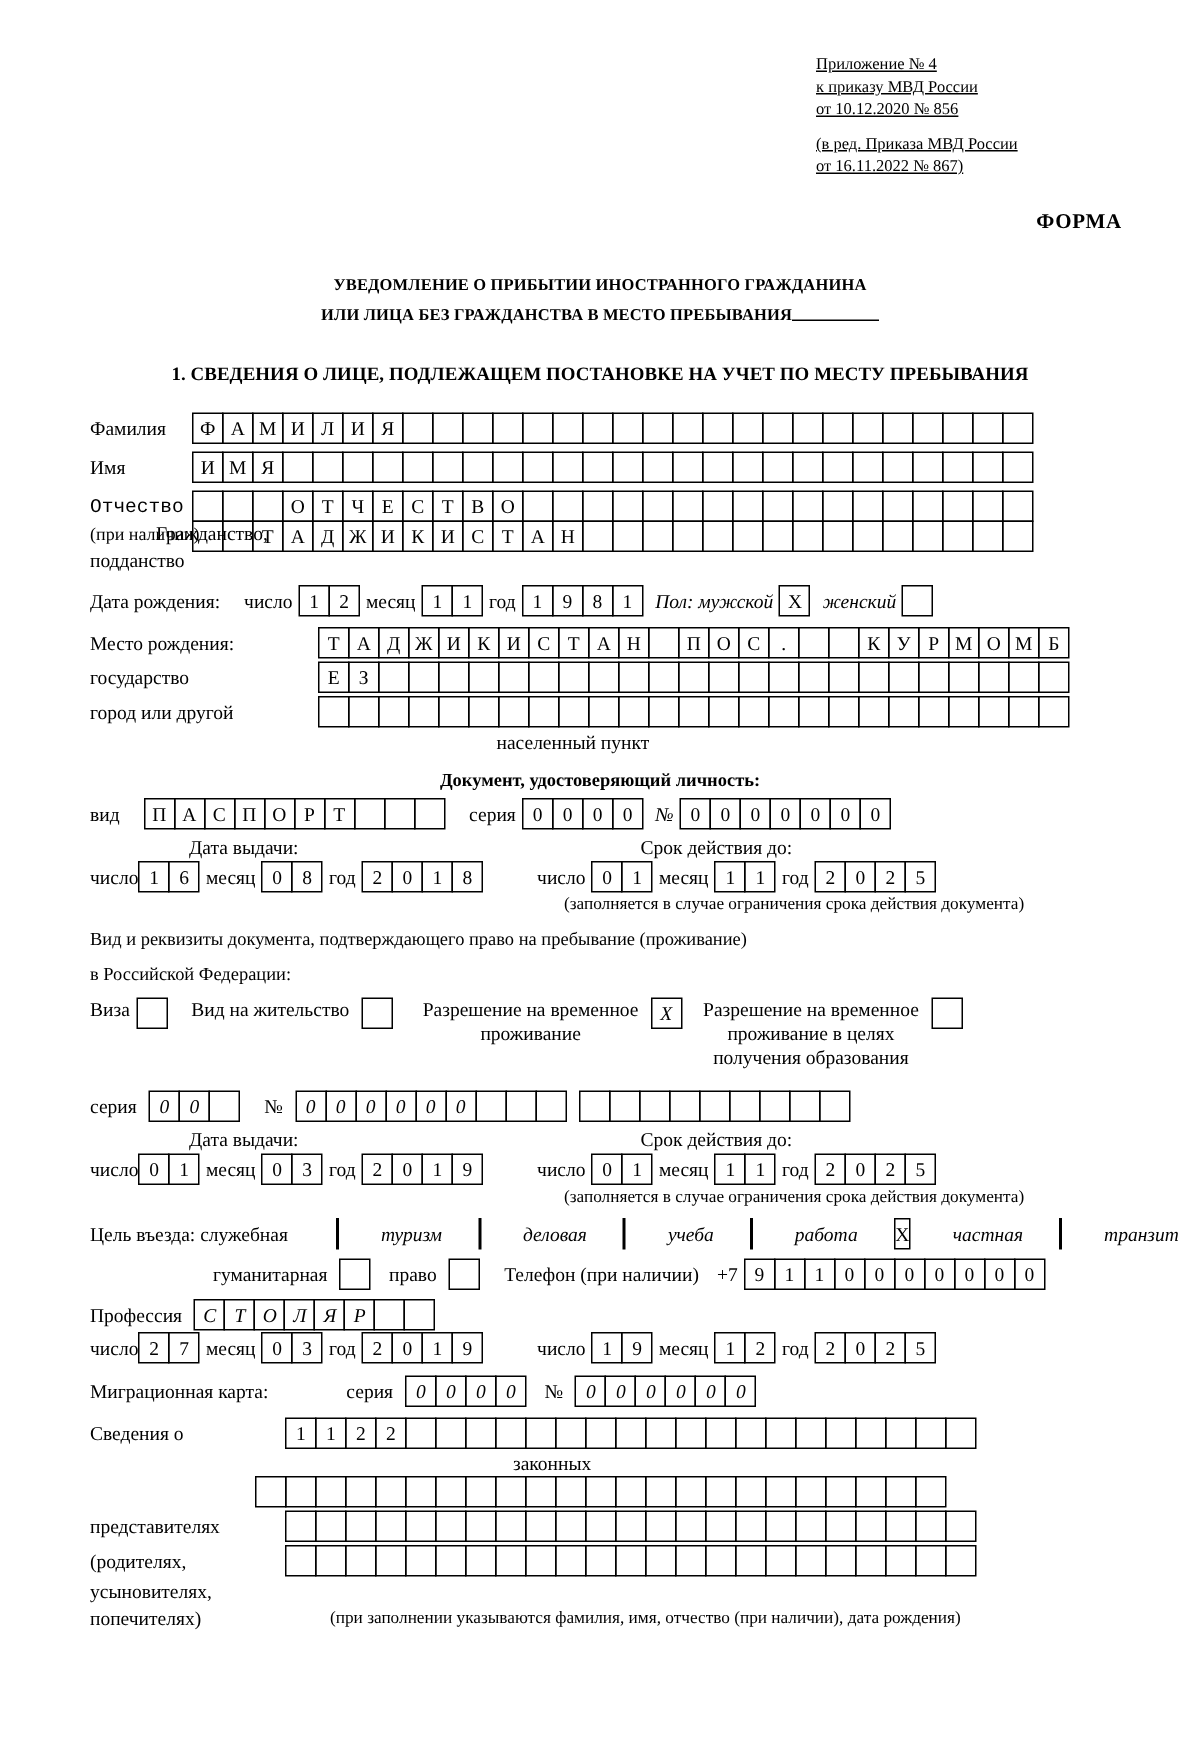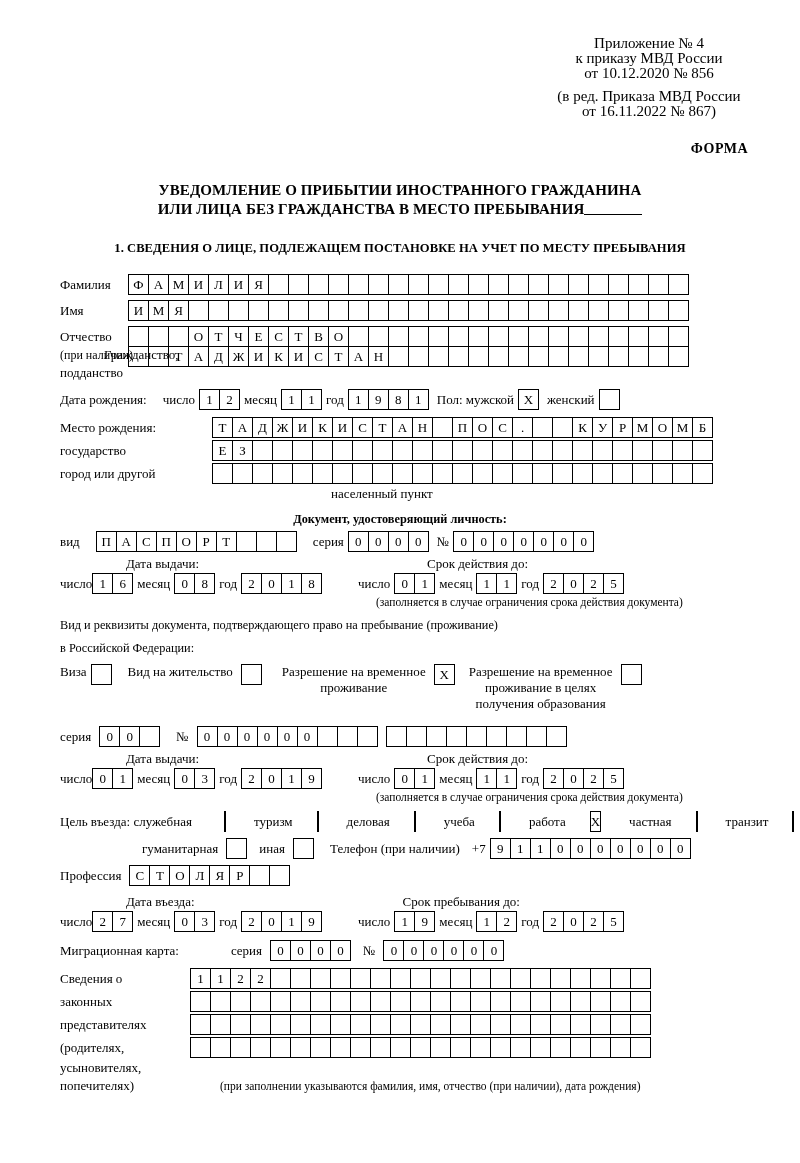--- a/index.html
+++ b/index.html
@@ -13,38 +13,39 @@
     position:relative;
     width:800px;
     height:1163px;
     box-sizing:border-box;
     padding:36px 46px 10px 46px;
   }
   
   .hdr{
     margin-left:auto;
     width:210px;
-    font-size:15px;
+    font-size:11px;
     line-height:15px;
-    text-align:center;
+    text-align:left;
+    text-decoration:underline;
   }
   .hdr .ln{white-space:nowrap;}
   .hdr .gap{height:8px;}
   .forma{
     text-align:right;
     font-weight:bold;
     font-size:14px;
     letter-spacing:.5px;
     margin-top:22px;
     margin-right:6px;
   }
   .title{
     text-align:center;
     font-weight:bold;
-    font-size:15px;
+    font-size:11px;
     line-height:19px;
     margin-top:24px;
     letter-spacing:.1px;
   }
   .title .uline{
     display:inline-block;
     border-bottom:1px solid #000;
     width:58px;
     height:13px;
     vertical-align:-1px;
@@ -73,21 +74,21 @@
     font-family:"Liberation Serif", serif;
   }
   .bx:first-child{margin-left:0;}
   
   .sq{
     width:21px;height:21px;border:1px solid #000;box-sizing:border-box;
     display:inline-block;text-align:center;line-height:19px;font-size:13px;
     vertical-align:middle;
   }
   .ml4{margin-left:4px;}
-  .ml8{margin-left:8px;}
+  .ml8{margin-left:8px;font-style:italic;}
   .ml12{margin-left:12px;}
   .ml16{margin-left:16px;}
   .lbl-col{width:110px;font-size:13px;}
   .note{font-size:11.5px;}
   .small-lbl{font-size:12.3px;}
   .docline{font-weight:bold;font-size:12.3px;text-align:center;margin-top:10px;}
 </style>
 </head>
 <body>
 
@@ -173,21 +174,21 @@
         <span class="bx"></span>
         <span class="bx"></span>
         <span class="bx"></span>
         <span class="bx"></span>
         <span class="bx"></span>
         <span class="bx"></span>
       </div>
   </div>
 
   <div class="row">
-    <div class="lbl-col" style="width:68px;margin-left:14px;">Отчество</div>
+    <div class="lbl-col" style="width:68px;margin-left:14px;font-family:Liberation Mono, monospace;">Отчество</div>
     <div class="boxes">
         <span class="bx"></span>
         <span class="bx"></span>
         <span class="bx"></span>
         <span class="bx">О</span>
         <span class="bx">Т</span>
         <span class="bx">Ч</span>
         <span class="bx">Е</span>
         <span class="bx">С</span>
         <span class="bx">Т</span>
@@ -574,21 +575,21 @@
     <div class="sq ml4">X</div>
     <div class="lbl ml8">частная</div>
     <div class="sq ml4"></div>
     <div class="lbl ml8">транзит</div>
     <div class="sq ml4"></div>
   </div>
 
   <div class="row" style="margin-top:6px;">
     <div class="lbl" style="margin-left:96px;">гуманитарная</div>
     <div class="sq ml8"></div>
-    <div class="lbl ml12">иная</div>
+    <div class="lbl ml12">право</div>
     <div class="sq ml8"></div>
     <div class="lbl ml16">Телефон (при наличии)</div>
     <div class="lbl ml12">+7</div>
     <div class="boxes ml4">
         <span class="bx">9</span>
         <span class="bx">1</span>
         <span class="bx">1</span>
         <span class="bx">0</span>
         <span class="bx">0</span>
         <span class="bx">0</span>
@@ -606,24 +607,20 @@
         <span class="bx">Т</span>
         <span class="bx">О</span>
         <span class="bx">Л</span>
         <span class="bx">Я</span>
         <span class="bx">Р</span>
         <span class="bx"></span>
         <span class="bx"></span>
       </div>
   </div>
 
-  <div class="row" style="margin-top:8px;">
-    <div class="lbl" style="margin-left:80px;">Дата въезда:</div>
-    <div class="lbl" style="margin-left:208px;">Срок пребывания до:</div>
-  </div>
 
   <div class="row" style="margin-top:1px;">
     <div class="lbl" style="margin-left:14px;">число</div>
     <div class="boxes">
         <span class="bx">2</span>
         <span class="bx">7</span>
       </div>
     <div class="lbl ml4">месяц</div>
     <div class="boxes ml4">
         <span class="bx">0</span>
@@ -697,21 +694,21 @@
         <span class="bx"></span>
         <span class="bx"></span>
         <span class="bx"></span>
         <span class="bx"></span>
         <span class="bx"></span>
         <span class="bx"></span>
         <span class="bx"></span>
         <span class="bx"></span>
       </div>
   </div>
-  <div class="row" style="margin-top:2px;">
+  <div class="row" style="margin-top:2px;flex-direction:column;">
     <div class="lbl" style="width:130px;margin-left:14px;">законных</div>
     <div class="boxes">
         <span class="bx"></span>
         <span class="bx"></span>
         <span class="bx"></span>
         <span class="bx"></span>
         <span class="bx"></span>
         <span class="bx"></span>
         <span class="bx"></span>
         <span class="bx"></span>

